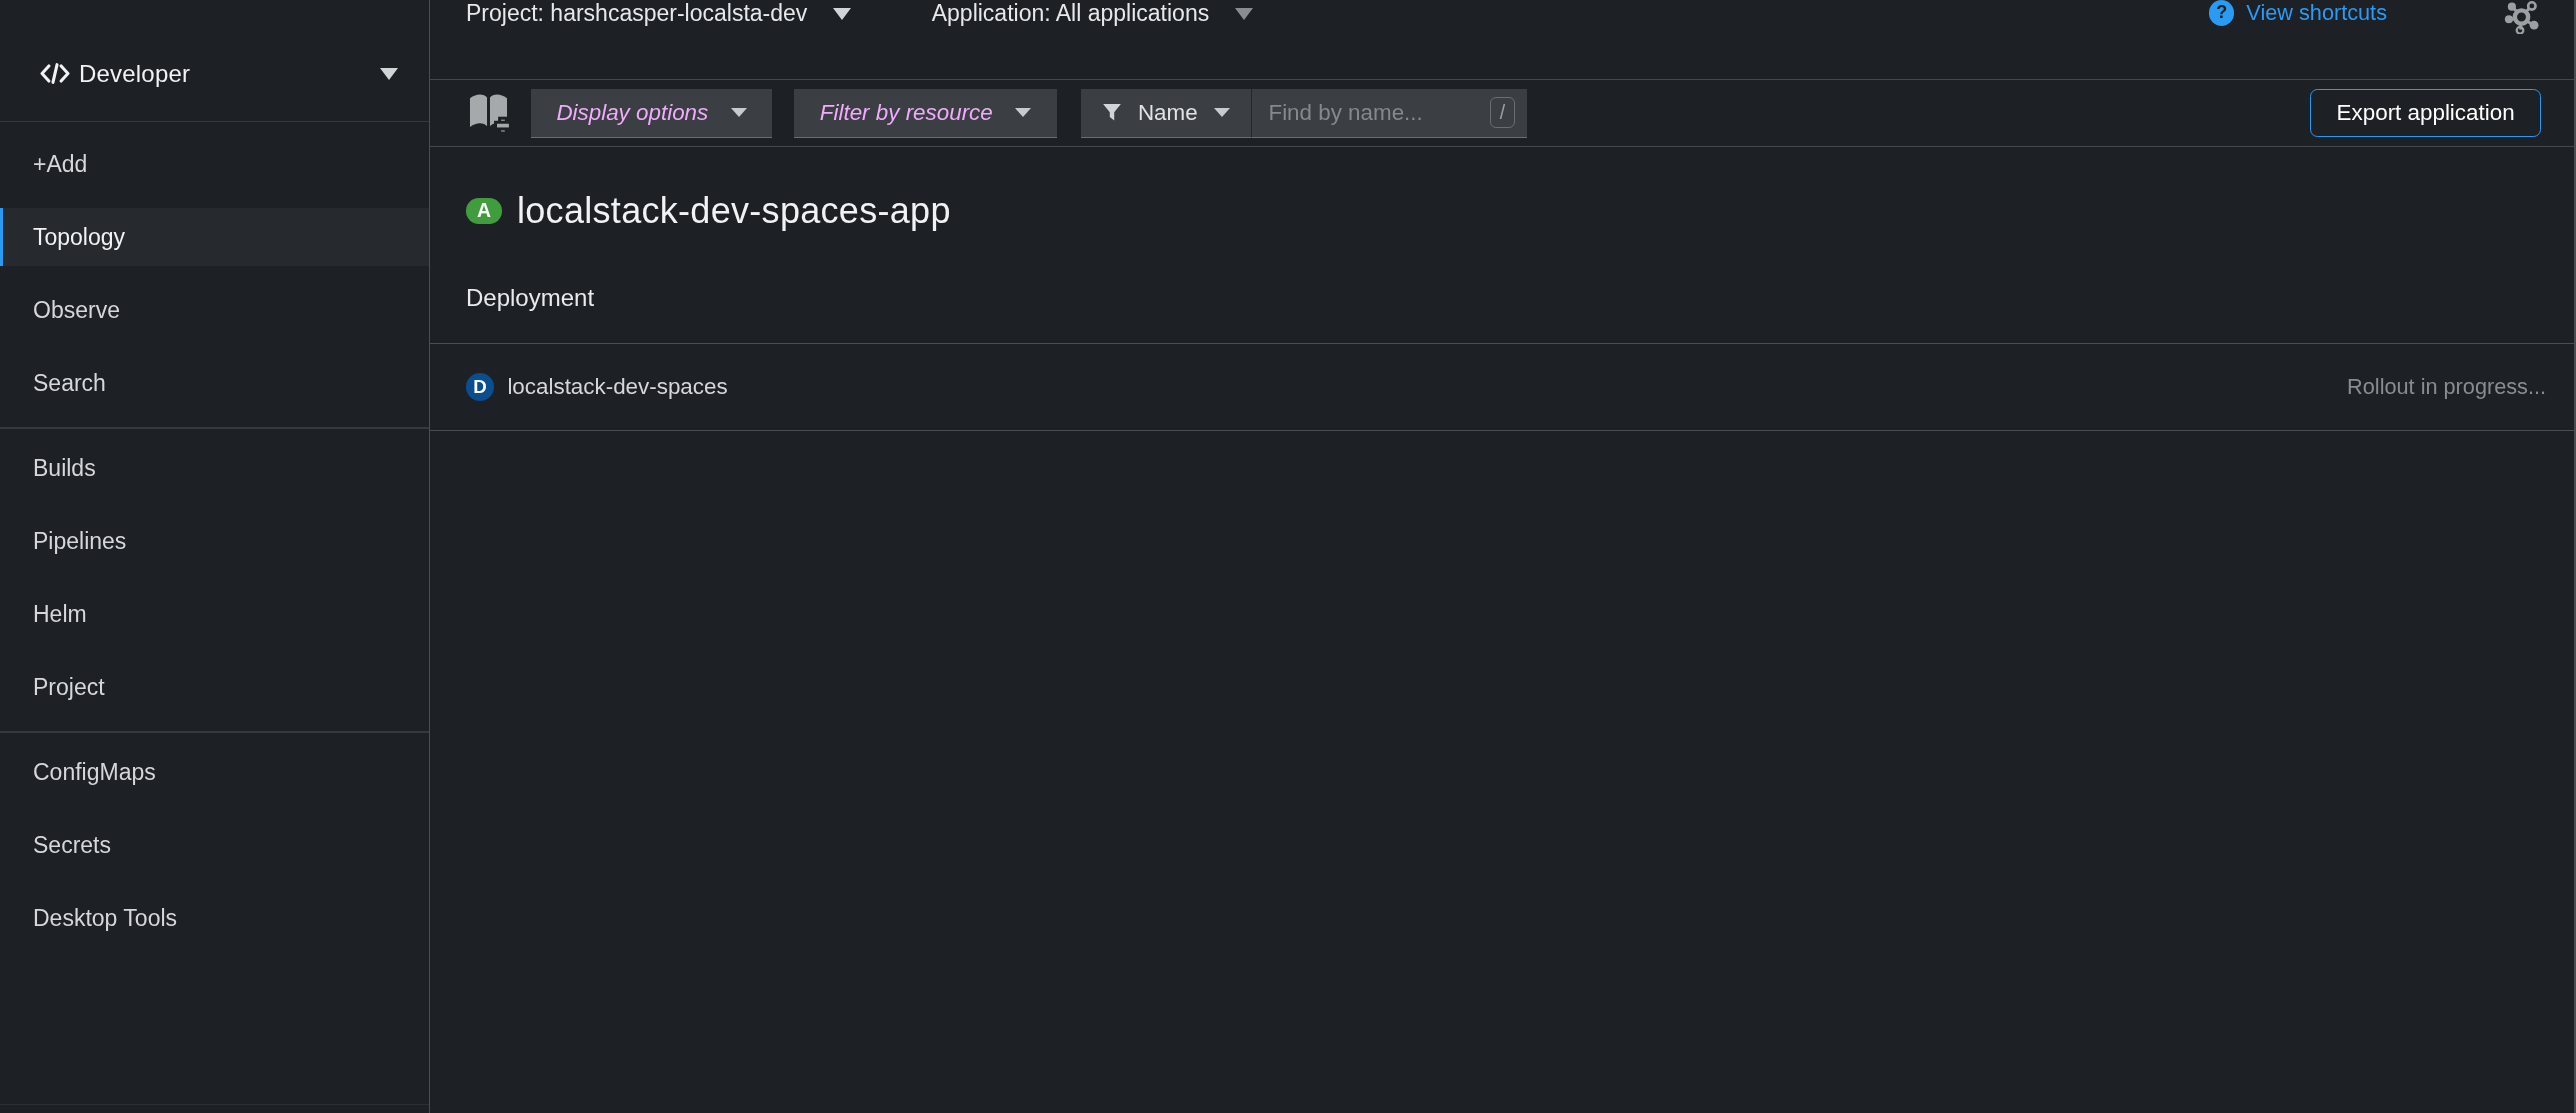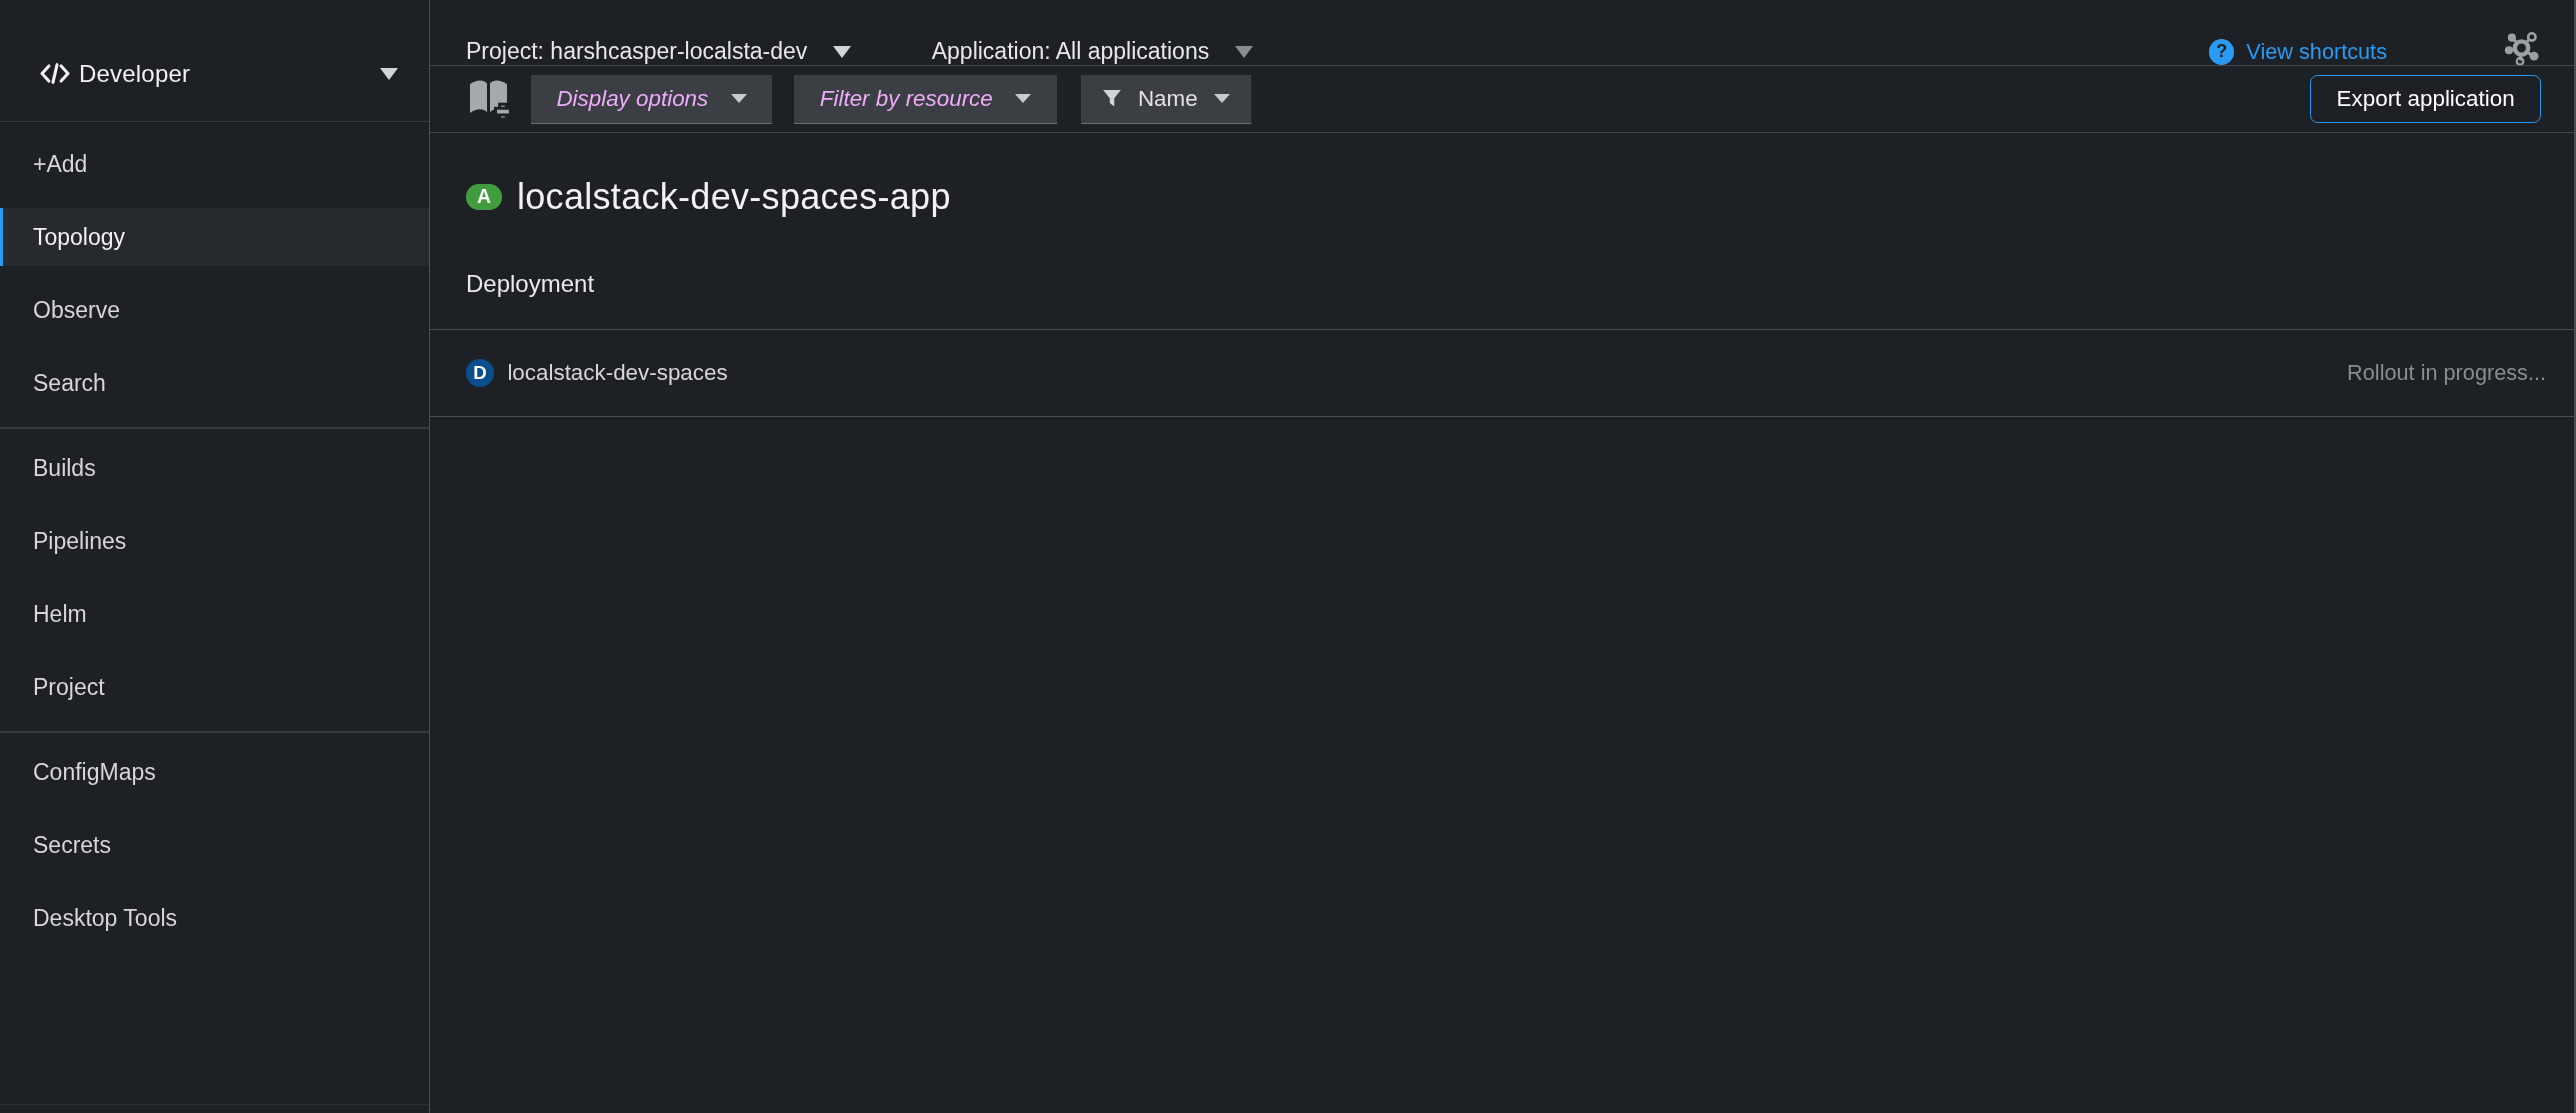--- a/index.html
+++ b/index.html
@@ -66,23 +66,23 @@
     background: #26292e;
     border-left-color: #2b9af3;
     color: #f0f2f4;
   }
   .nav-divider { height: 1.5px; background: #35383c; margin: 0 0 10.5px 0; }
 
   
   .main { flex: 1; min-width: 0; display: flex; flex-direction: column; }
 
   .topbar {
-    height: 66px; flex: none;
+    height: 80px; flex: none;
     border-bottom: 1.5px solid #45484d;
-    display: flex; align-items: flex-end;
+    display: flex; align-items: flex-start;
     padding: 0 34px 0 36px;
     font-size: 23px;
   }
   .switcher { display: flex; align-items: center; gap: 25.4px; color: #e6e8ea; cursor: pointer; }
   .switcher.app-switcher { margin-left: 81px; }
   .topbar-spacer { flex: 1; }
   .shortcuts {
     display: flex; align-items: center; gap: 12px;
     color: #2b9af3; font-size: 21.7px; cursor: pointer;
   }
@@ -291,20 +291,24 @@
       <div class="filter-group">
         <div class="name-dd">
           <span>
             <svg width="20" height="20" viewBox="0 0 27 27">
               <path d="M1.5,1.5 h24 l-9,11 v11 l-6,-4.5 v-6.5 z" fill="#d2d5d8"></path>
             </svg>
           </span>
           <span>Name</span>
           <span class="caret sm"></span>
         </div>
+        <div class="find-wrap">
+          <input type="text" placeholder="Find by name..." style="">
+          <span class="kbd-slash">/</span>
+        </div>
       </div>
 
       <button class="export-btn">Export application</button>
     </div>
 
     <div class="content">
       <div class="title-row">
         <span class="app-badge">A</span>
         <span class="app-title">localstack-dev-spaces-app</span>
       </div>

